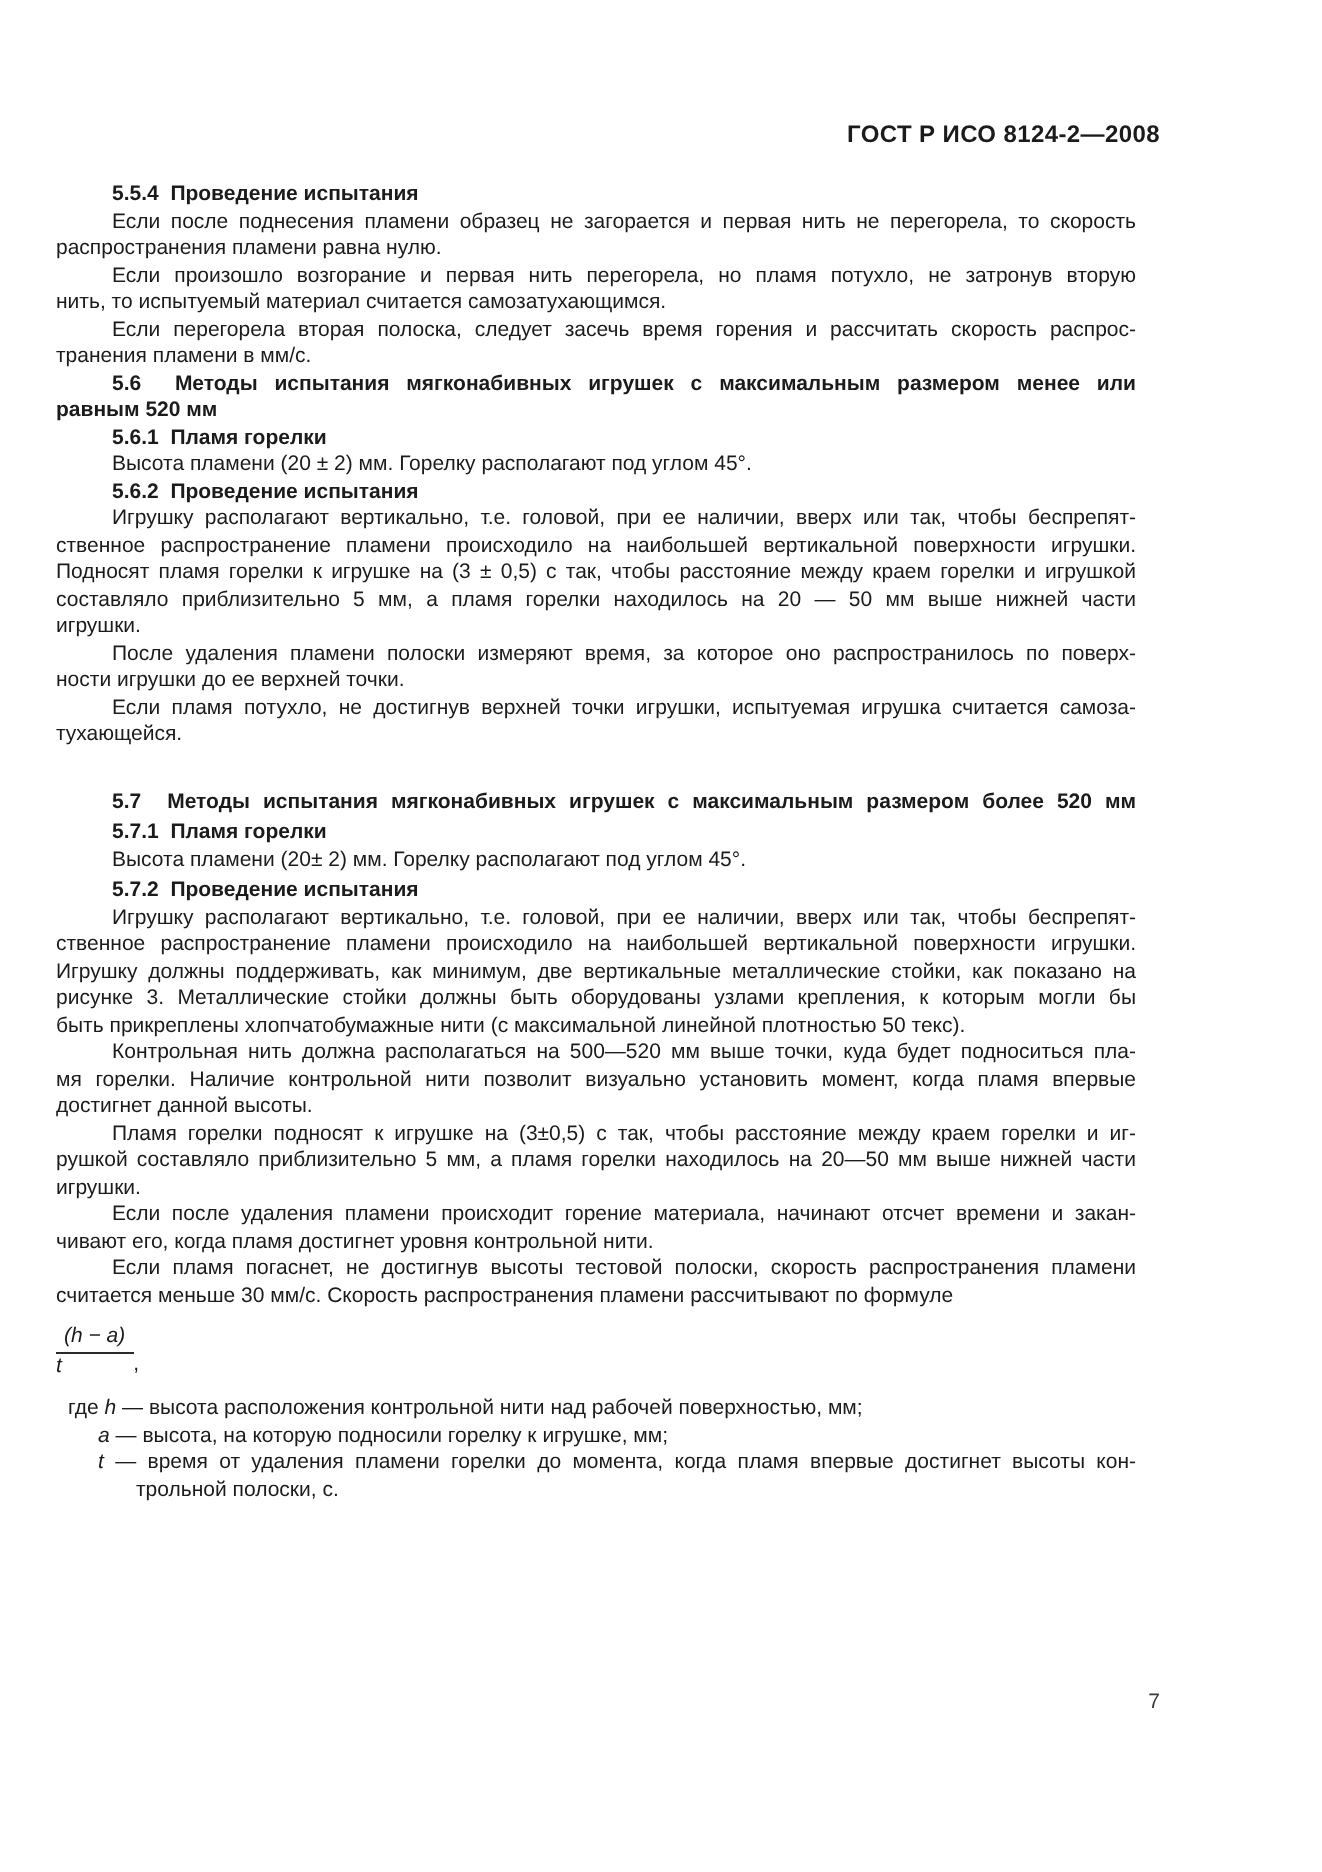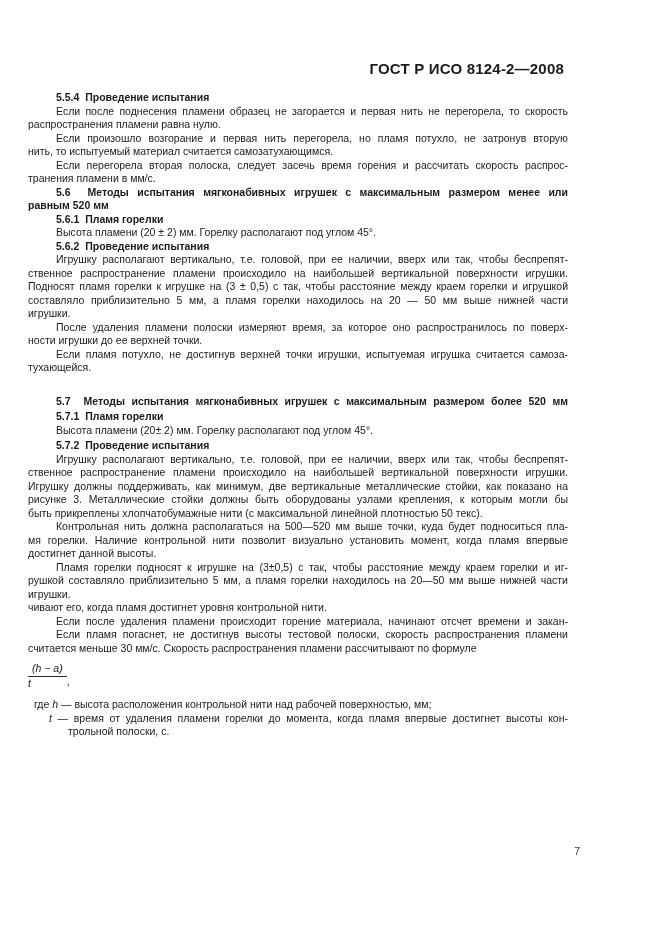--- a/index.html
+++ b/index.html
@@ -7,24 +7,24 @@
     position: relative;
     width: 661px;
     height: 936px;
     background: #ffffff;
     color: #1b1b1b;
     font-family: "Liberation Sans", sans-serif;
     overflow: hidden;
   }
   .doc-header {
     position: absolute;
-    top: 60px; left: 24px;
+    top: 60px; left: 40px;
     width: 540px;
     text-align: right;
-    font-size: 15px;
+    font-size: 12px;
     font-weight: bold;
     letter-spacing: 0.2px;
   }
   .doc-body {
     position: absolute;
     top: 91px; left: 28px;
     width: 540px;
     font-size: 10.5px;
     line-height: 13.5px;
   }
@@ -142,31 +142,34 @@
         <div class="line first">Контрольная нить должна располагаться на 500—520 мм выше точки, куда будет подноситься пла-</div>
         <div class="line">мя горелки. Наличие контрольной нити позволит визуально установить момент, когда пламя впервые</div>
         <div class="line last">достигнет данной высоты.</div>
       </div>
       <div class="para">
         <div class="line first">Пламя горелки подносят к игрушке на (3±0,5) с так, чтобы расстояние между краем горелки и иг-</div>
         <div class="line">рушкой составляло приблизительно 5 мм, а пламя горелки находилось на 20—50 мм выше нижней части</div>
         <div class="line last">игрушки.</div>
       </div>
       <div class="para">
+        <div class="line first">Если после удаления пламени происходит горение материала, начинают отсчет времени и закан-</div>
         <div class="line last">чивают его, когда пламя достигнет уровня контрольной нити.</div>
-        <div class="line first">Если после удаления пламени происходит горение материала, начинают отсчет времени и закан-</div>
       </div>
       <div class="para">
         <div class="line first">Если пламя погаснет, не достигнув высоты тестовой полоски, скорость распространения пламени</div>
         <div class="line last">считается меньше 30 мм/с. Скорость распространения пламени рассчитывают по формуле</div>
       </div>
       <div class="formula-block"><span class="frac"><span class="num">(h − a)</span><span class="den">t</span></span><span class="formula-suffix">,</span></div>
       <div class="defs">
         <div class="def-item">
           <div class="dline out-full"><span>где </span><span class="var">h</span> <span>—</span> <span>высота расположения контрольной нити над рабочей поверхностью, мм;</span></div>
+        </div>
+        <div class="def-item">
+          <div class="dline out-var"><span class="var">a</span> <span>—</span> <span>высота, на которую подносили горелку к игрушке, мм;</span></div>
         </div>
         <div class="def-item">
           <div class="dline out-var stretch"><span class="var">t</span> <span>—</span> <span>время от удаления пламени горелки до момента, когда пламя впервые достигнет высоты кон-</span></div>
           <div class="dline">трольной полоски, с.</div>
         </div>
       </div>
     </div>
 
   <div class="page-number">7</div>
 </div>

